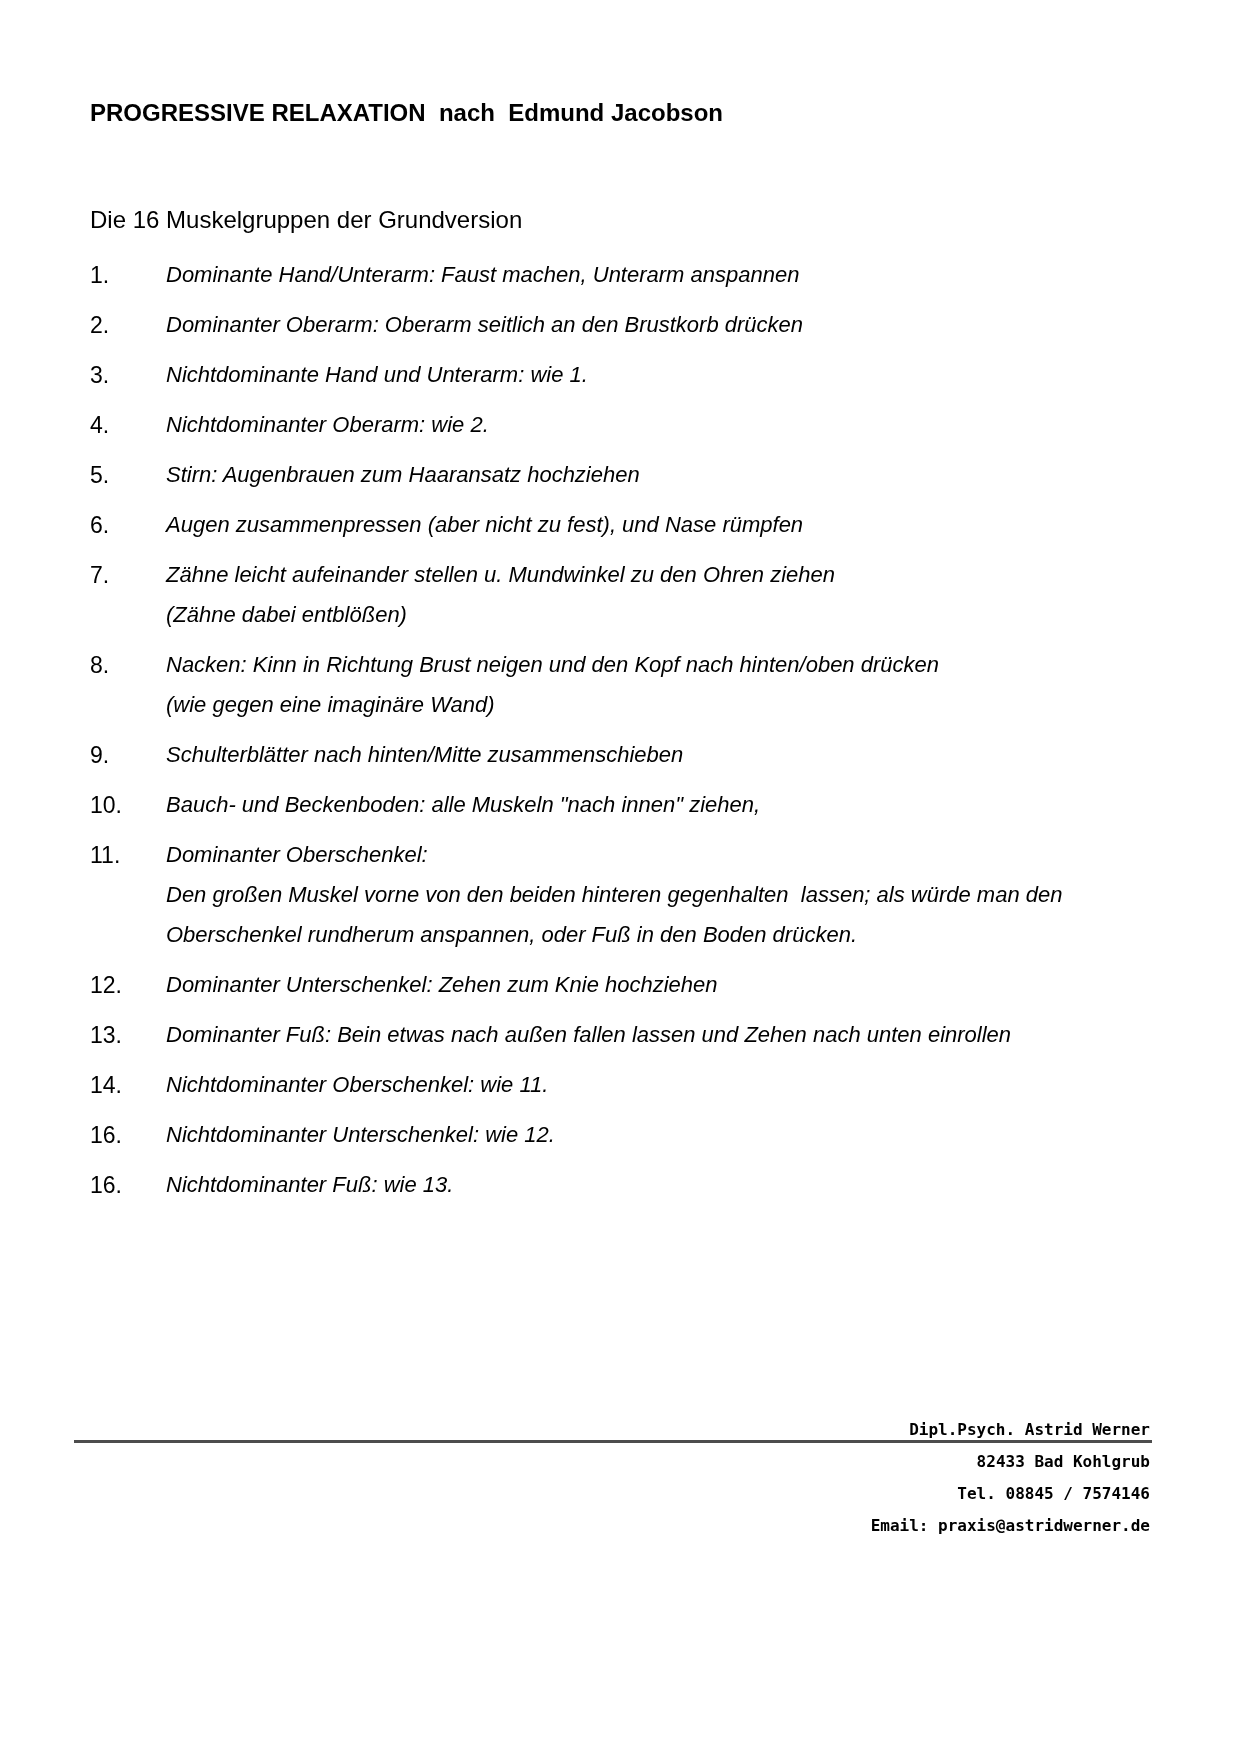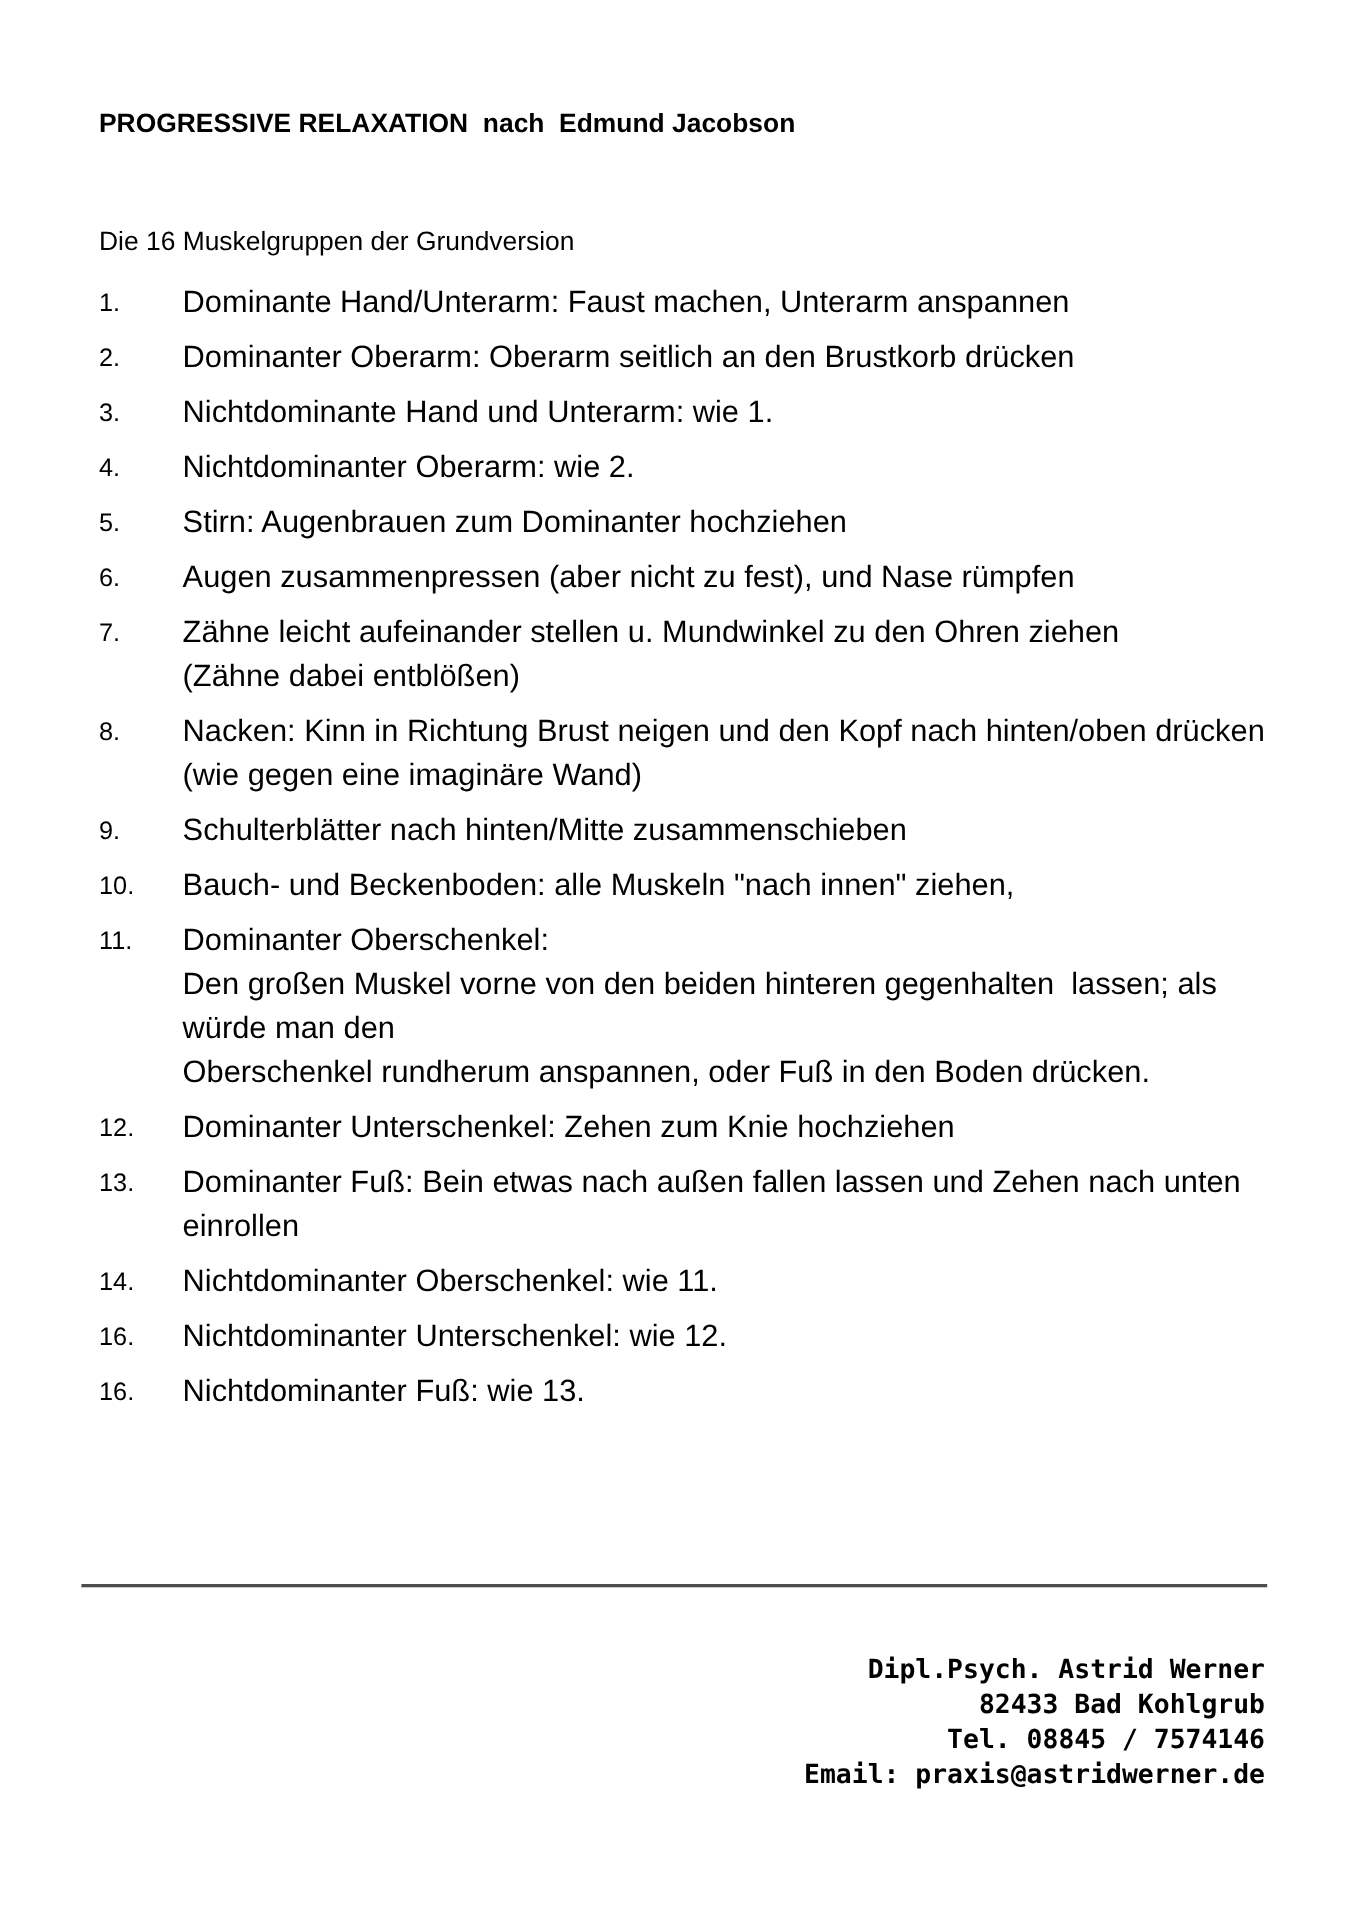--- a/index.html
+++ b/index.html
@@ -42,39 +42,40 @@
     align-items:flex-start;
     margin:0 0 10px 0;
   }
   .muscle-item .num{
     flex:0 0 76px;
     font-size:23px;
     line-height:40px;
   }
   .muscle-item .body{
     flex:1 1 auto;
-    font-size:28px;
+    font-size:22px;
     line-height:40px;
+    font-style:italic;
   }
   .muscle-item .line{
     white-space:pre-wrap;
   }
   .footer-rule{
     position:absolute;
     top:1440px; left:74px;
     width:1078px; height:3px;
     background:#4d4d4d;
   }
   .footer-contact{
     position:absolute;
-    top:1501px; right:90px;
+    top:1414px; right:90px;
     text-align:right;
     font-family:"DejaVu Sans Mono", monospace;
     font-weight:bold;
-    font-size:24px;
+    font-size:16px;
     line-height:32px;
     color:#000000;
   }
   .footer-line{white-space:pre-wrap;}
 </style>
 </head>
 <body>
 
 <div class="page">
 
@@ -103,21 +104,21 @@
       </li>
       <li class="muscle-item">
         <span class="num">4.</span>
         <div class="body">
           <div class="line">Nichtdominanter Oberarm: wie 2.</div>
         </div>
       </li>
       <li class="muscle-item">
         <span class="num">5.</span>
         <div class="body">
-          <div class="line">Stirn: Augenbrauen zum Dominanter hochziehen</div>
+          <div class="line">Stirn: Augenbrauen zum Haaransatz hochziehen</div>
         </div>
       </li>
       <li class="muscle-item">
         <span class="num">6.</span>
         <div class="body">
           <div class="line">Augen zusammenpressen (aber nicht zu fest), und Nase rümpfen</div>
         </div>
       </li>
       <li class="muscle-item">
         <span class="num">7.</span>

